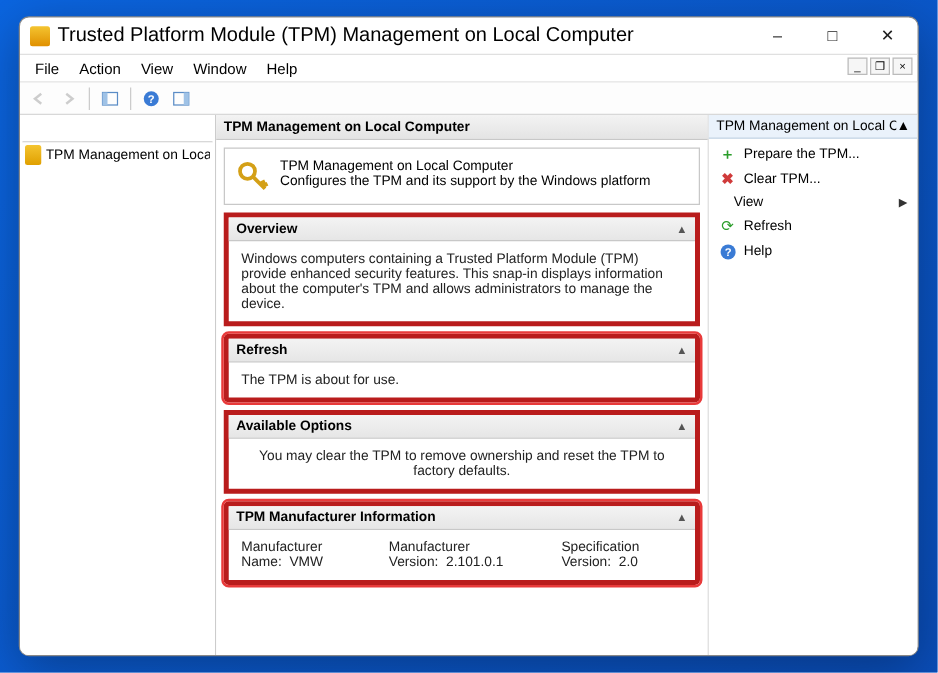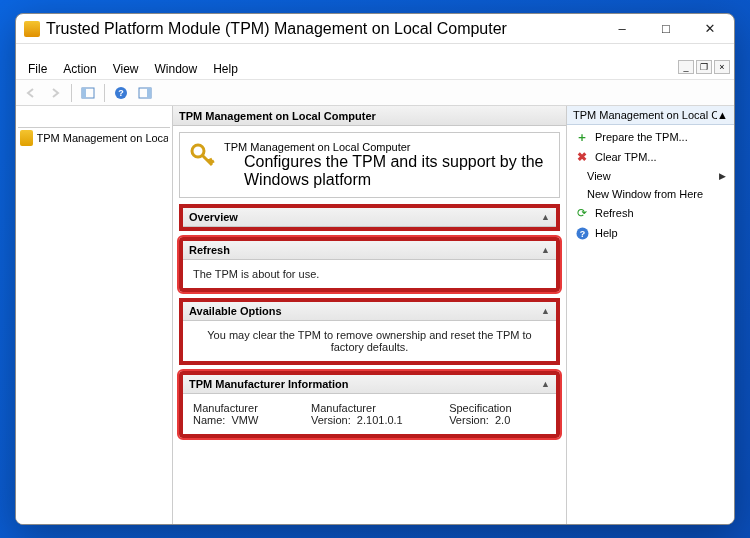--- a/index.html
+++ b/index.html
@@ -4,21 +4,21 @@
 <style>
   * { box-sizing: border-box; margin: 0; padding: 0; }
   body { font-family: "Segoe UI", Tahoma, sans-serif; font-size: 11px; background: #0a5cd6; overflow: hidden; }
   .desktop { width: 750px; height: 538px; background: linear-gradient(135deg, #0b65e0, #0a4db8); display: flex; align-items: center; justify-content: center; }
   .window { width: 720px; height: 512px; background: #fff; border: 1px solid #888; border-radius: 8px; box-shadow: 0 10px 40px rgba(0,0,0,0.3); display: flex; flex-direction: column; overflow: hidden; }
   .titlebar { height: 30px; display: flex; align-items: center; padding: 0 2px 0 8px; border-bottom: 1px solid #e0e0e0; }
   .titlebar .app-icon { width: 16px; height: 16px; background: linear-gradient(#f4c430,#e09000); border-radius: 2px; margin-right: 6px; }
   .titlebar .title { flex: 1; color: #000; font-size: 16px; }
   .winbtns { display: flex; height: 100%; }
   .winbtn { width: 44px; display: flex; align-items: center; justify-content: center; font-size: 13px; color: #222; }
-  .menubar { height: 22px; display: flex; align-items: center; padding: 0 4px; border-bottom: 1px solid #e4e4e4; font-size: 12px; position: relative; margin-top: 14px; }
+  .menubar { height: 22px; display: flex; align-items: center; padding: 0 4px; border-bottom: 1px solid #e4e4e4; font-size: 12px; position: relative; }
   .menuitem { padding: 2px 8px; }
   .mdi-ctrl { position: absolute; right: 4px; top: 2px; display: flex; gap: 2px; }
   .mdi-ctrl span { width: 16px; height: 14px; border: 1px solid #bbb; font-size: 9px; display:flex; align-items:center; justify-content:center; background:#f6f6f6; }
   .toolbar { height: 26px; display: flex; align-items: center; padding: 0 4px; gap: 2px; border-bottom: 1px solid #d8d8d8; background: #fdfdfd; }
   .tbtn { width: 22px; height: 22px; display: flex; align-items: center; justify-content: center; border: 1px solid transparent; border-radius: 2px; color: #555; }
   .tbtn.disabled { opacity: .4; }
   .tsep { width: 1px; height: 18px; background: #ccc; margin: 0 3px; }
   .body { flex: 1; display: flex; min-height: 0; }
   .tree { width: 157px; border-right: 1px solid #ccc; background: #fff; padding: 2px; }
   .treehdr { height: 20px; border-bottom: 1px solid #ccc; }
@@ -123,29 +123,30 @@
 
           <div class="introbox">
             <div class="key">
               <svg width="28" height="28">
                   <circle cx="10" cy="10" r="6" fill="none" stroke="#d4a017" stroke-width="3"></circle>
                   <path d="M14 14 L24 24 M20 20 L24 18 M22 22 L26 20" stroke="#d4a017" stroke-width="3" fill="none"></path>
                 </svg>
             </div>
             <div>
               <div style="font-size:11px;">TPM Management on Local Computer</div>
-              <div style="font-size:16px;margin-left:20px;">Configures the TPM and its support by the Windows platform</div>
+              <div style="font-size:11px;">Configures the TPM and its support by the Windows platform</div>
             </div>
           </div>
 
           <div class="section">
             <div class="sechdr">
                 <span>Overview</span>
                 <span class="chev">▲</span>
               </div>
+            <div class="secbody">Windows computers containing a Trusted Platform Module (TPM) provide enhanced security features. This snap-in displays information about the computer's TPM and allows administrators to manage the device.</div>
           </div>
 
           <div class="section hl">
             <div class="sechdr">
                 <span>Refresh</span>
                 <span class="chev">▲</span>
               </div>
             <div class="secbody">The TPM is about for use.</div>
           </div>
 
@@ -185,23 +186,20 @@
             <span>Prepare the TPM...</span>
           </div>
           <div class="actrow">
             <div class="actico" style="color:#d03a3a; font-weight:bold;">✖</div>
             <span>Clear TPM...</span>
           </div>
           <div class="actrow sub">
             <span>View</span>
             <span class="chevr">▶</span>
           </div>
-          <div class="actrow sub">
-            <span>New Window from Here</span>
-          </div>
           <div class="actrow">
             <div class="actico" style="color:#2a9d2a;">⟳</div>
             <span>Refresh</span>
           </div>
           <div class="actrow">
             <div class="actico">
                 <svg width="13" height="13">
                   <circle cx="6.5" cy="6.5" r="6" fill="#3a7bd5"></circle>
                   <text x="6.5" y="10" text-anchor="middle" fill="#fff" font-size="9" font-weight="bold">?</text>
                 </svg>

